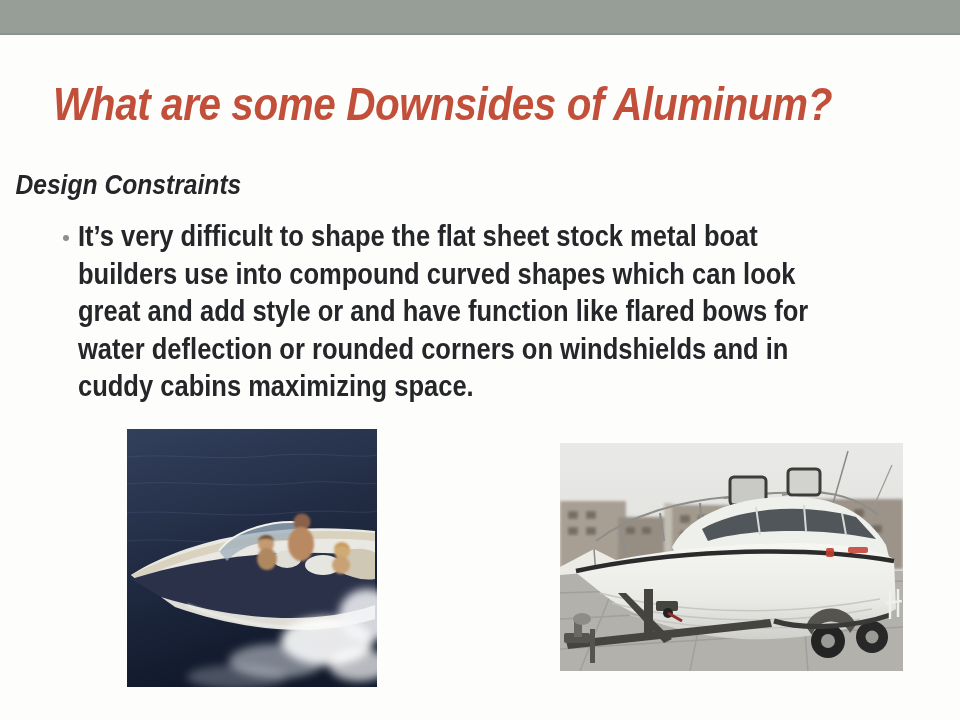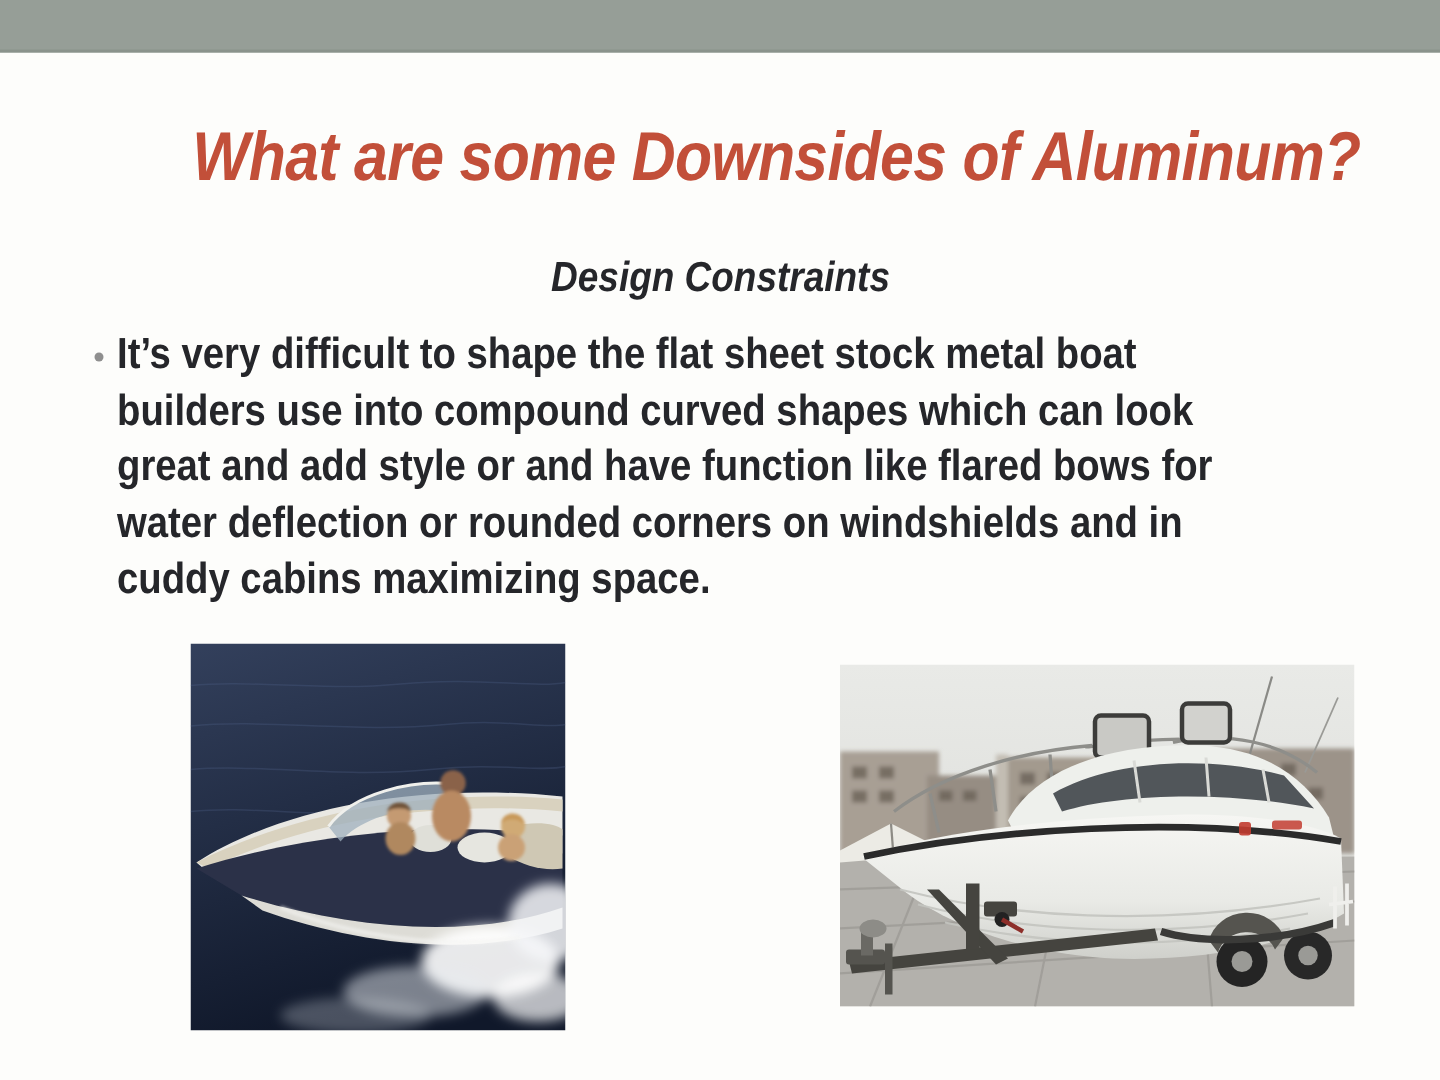--- a/index.html
+++ b/index.html
@@ -10,31 +10,30 @@
     overflow:hidden;
     font-family:"Liberation Sans", sans-serif;
   }
   .banner{
     position:absolute;left:0;top:0;width:960px;height:33px;
     background:#969e97;
     border-bottom:2px solid #8a938c;
   }
   .title{
     position:absolute;left:0;top:76px;width:960px;
-    text-align:right;
+    text-align:left;
     font-size:46px;line-height:56px;
     font-weight:bold;font-style:italic;
     color:#c24f39;
     letter-spacing:-0.5px;
     white-space:nowrap;
   }
   .title .cond{display:inline-block;transform:scaleX(0.88);transform-origin:center;}
   .subtitle{
     position:absolute;left:0;top:168px;width:960px;
-    text-align:center;
     font-size:28px;line-height:34px;
     font-weight:bold;font-style:italic;
     color:#25262a;
     white-space:nowrap;
   }
   .subtitle .cond{display:inline-block;transform:scaleX(0.88);transform-origin:center;}
   .bullet-dot{
     position:absolute;left:63px;top:235px;
     width:6px;height:6px;border-radius:50%;
     background:#8f8f8f;

